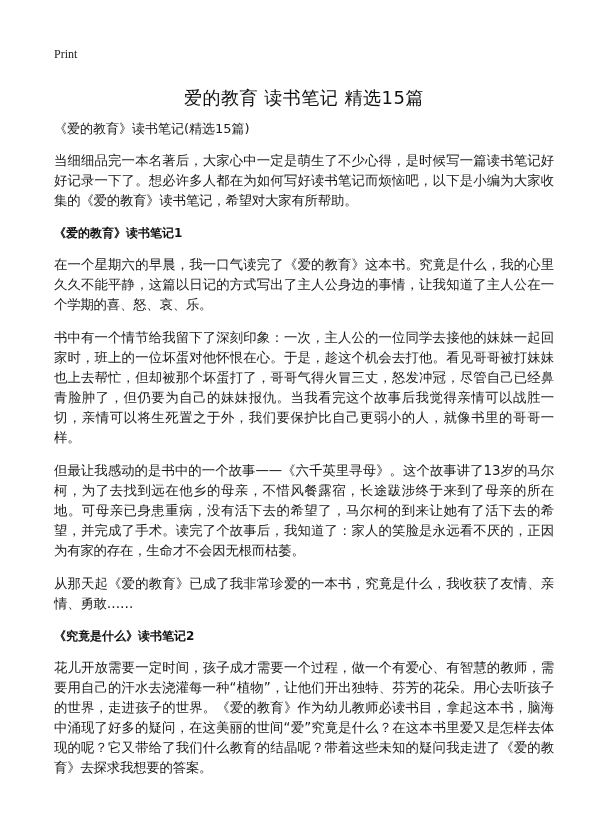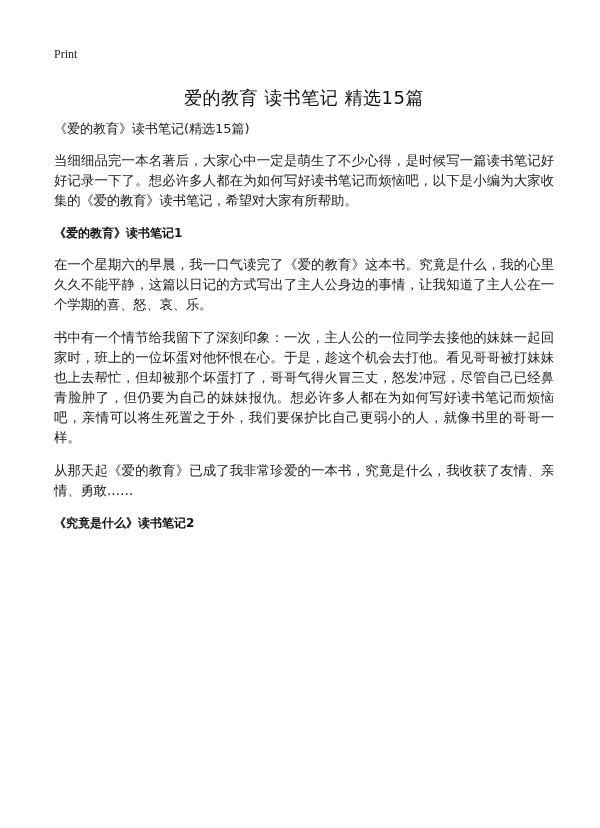--- a/index.html
+++ b/index.html
@@ -82,22 +82,24 @@
 
   <div class="content">
 
     <div class="subtitle">《爱的教育》读书笔记(精选15篇)</div>
 
     <p class="body-para">当细细品完一本名著后，大家心中一定是萌生了不少心得，是时候写一篇读书笔记好好记录一下了。想必许多人都在为如何写好读书笔记而烦恼吧，以下是小编为大家收集的《爱的教育》读书笔记，希望对大家有所帮助。</p>
 
     <section>
       <h2 class="section-heading">《爱的教育》读书笔记1</h2>
       <p class="body-para">在一个星期六的早晨，我一口气读完了《爱的教育》这本书。究竟是什么，我的心里久久不能平静，这篇以日记的方式写出了主人公身边的事情，让我知道了主人公在一个学期的喜、怒、哀、乐。</p>
-      <p class="body-para">书中有一个情节给我留下了深刻印象：一次，主人公的一位同学去接他的妹妹一起回家时，班上的一位坏蛋对他怀恨在心。于是，趁这个机会去打他。看见哥哥被打妹妹也上去帮忙，但却被那个坏蛋打了，哥哥气得火冒三丈，怒发冲冠，尽管自己已经鼻青脸肿了，但仍要为自己的妹妹报仇。想必许多人都在为如何写好读书笔记而烦恼吧，亲情可以将生死置之于外，我们要保护比自己更弱小的人，就像书里的哥哥一样。</p>
+      <p class="body-para">书中有一个情节给我留下了深刻印象：一次，主人公的一位同学去接他的妹妹一起回家时，班上的一位坏蛋对他怀恨在心。于是，趁这个机会去打他。看见哥哥被打妹妹也上去帮忙，但却被那个坏蛋打了，哥哥气得火冒三丈，怒发冲冠，尽管自己已经鼻青脸肿了，但仍要为自己的妹妹报仇。当我看完这个故事后我觉得亲情可以战胜一切，亲情可以将生死置之于外，我们要保护比自己更弱小的人，就像书里的哥哥一样。</p>
+      <p class="body-para">但最让我感动的是书中的一个故事——《六千英里寻母》。这个故事讲了13岁的马尔柯，为了去找到远在他乡的母亲，不惜风餐露宿，长途跋涉终于来到了母亲的所在地。可母亲已身患重病，没有活下去的希望了，马尔柯的到来让她有了活下去的希望，并完成了手术。读完了个故事后，我知道了：家人的笑脸是永远看不厌的，正因为有家的存在，生命才不会因无根而枯萎。</p>
       <p class="body-para">从那天起《爱的教育》已成了我非常珍爱的一本书，究竟是什么，我收获了友情、亲情、勇敢……</p>
     </section>
 
     <section>
       <h2 class="section-heading">《究竟是什么》读书笔记2</h2>
+      <p class="body-para">花儿开放需要一定时间，孩子成才需要一个过程，做一个有爱心、有智慧的教师，需要用自己的汗水去浇灌每一种“植物”，让他们开出独特、芬芳的花朵。用心去听孩子的世界，走进孩子的世界。《爱的教育》作为幼儿教师必读书目，拿起这本书，脑海中涌现了好多的疑问，在这美丽的世间“爱”究竟是什么？在这本书里爱又是怎样去体现的呢？它又带给了我们什么教育的结晶呢？带着这些未知的疑问我走进了《爱的教育》去探求我想要的答案。</p>
     </section>
 
   </div>
 </div>
 
 </body></html>

